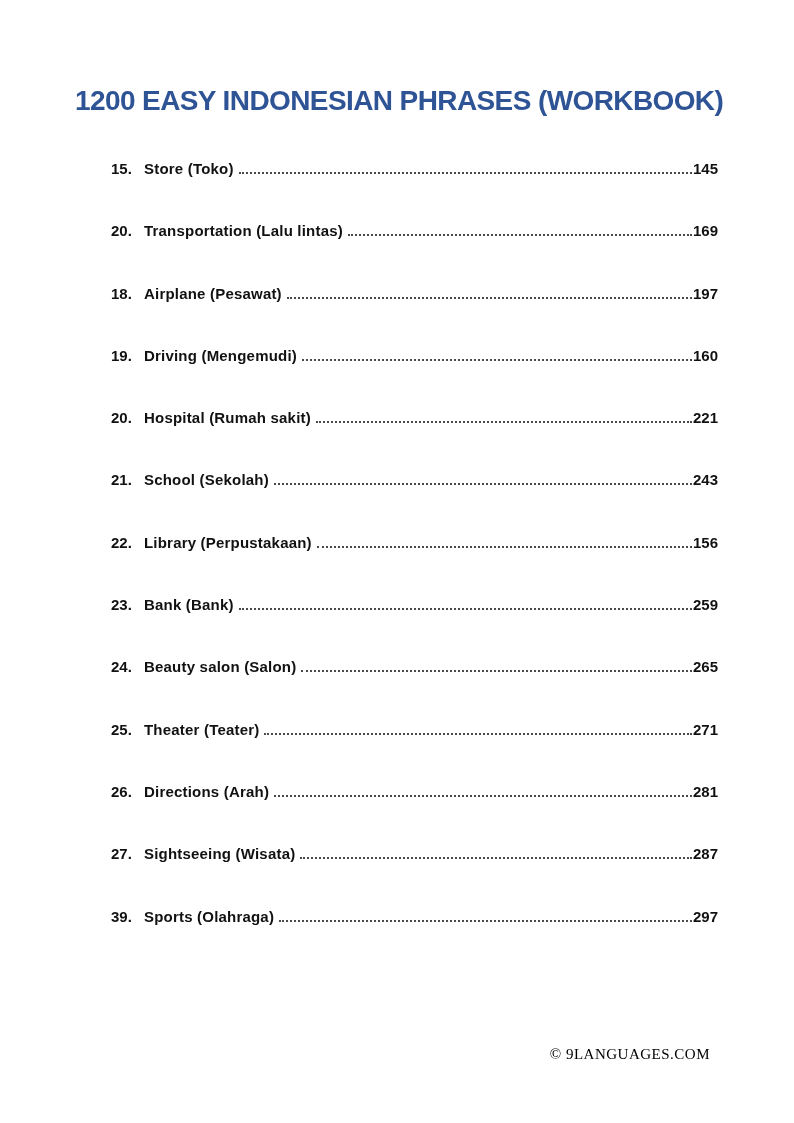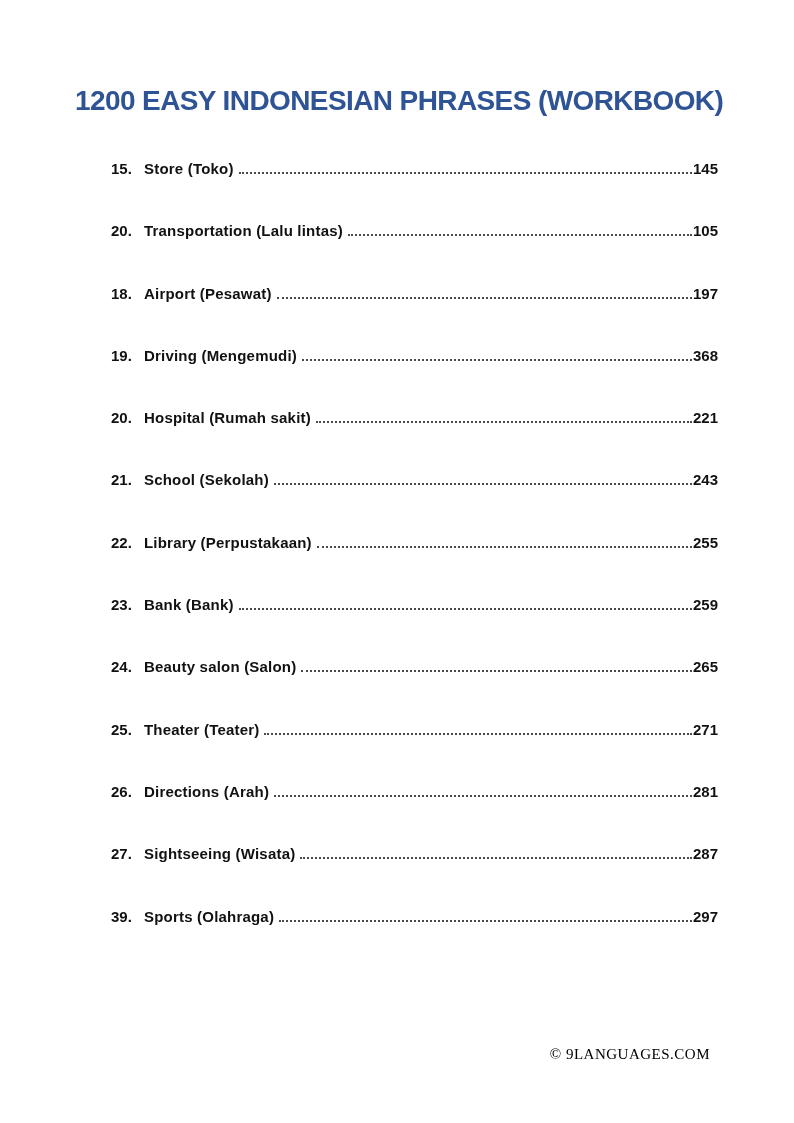--- a/index.html
+++ b/index.html
@@ -90,57 +90,57 @@
     <span class="toc-num">15.</span>
     <span class="toc-label">Store (Toko)</span>
     <span class="toc-leader"></span>
     <span class="toc-page">145</span>
   </div>
 
   <div class="toc-row">
     <span class="toc-num">20.</span>
     <span class="toc-label">Transportation (Lalu lintas)</span>
     <span class="toc-leader"></span>
-    <span class="toc-page">105</span>
+    <span class="toc-page">169</span>
   </div>
 
 
   <div class="toc-row">
     <span class="toc-num">18.</span>
-    <span class="toc-label">Airport (Pesawat)</span>
+    <span class="toc-label">Airplane (Pesawat)</span>
     <span class="toc-leader"></span>
     <span class="toc-page">197</span>
   </div>
 
   <div class="toc-row">
     <span class="toc-num">19.</span>
     <span class="toc-label">Driving (Mengemudi)</span>
     <span class="toc-leader"></span>
-    <span class="toc-page">368</span>
+    <span class="toc-page">160</span>
   </div>
 
   <div class="toc-row">
     <span class="toc-num">20.</span>
     <span class="toc-label">Hospital (Rumah sakit)</span>
     <span class="toc-leader"></span>
     <span class="toc-page">221</span>
   </div>
 
   <div class="toc-row">
     <span class="toc-num">21.</span>
     <span class="toc-label">School (Sekolah)</span>
     <span class="toc-leader"></span>
     <span class="toc-page">243</span>
   </div>
 
   <div class="toc-row">
     <span class="toc-num">22.</span>
     <span class="toc-label">Library (Perpustakaan)</span>
     <span class="toc-leader"></span>
-    <span class="toc-page">255</span>
+    <span class="toc-page">156</span>
   </div>
 
   <div class="toc-row">
     <span class="toc-num">23.</span>
     <span class="toc-label">Bank (Bank)</span>
     <span class="toc-leader"></span>
     <span class="toc-page">259</span>
   </div>
 
   <div class="toc-row">

